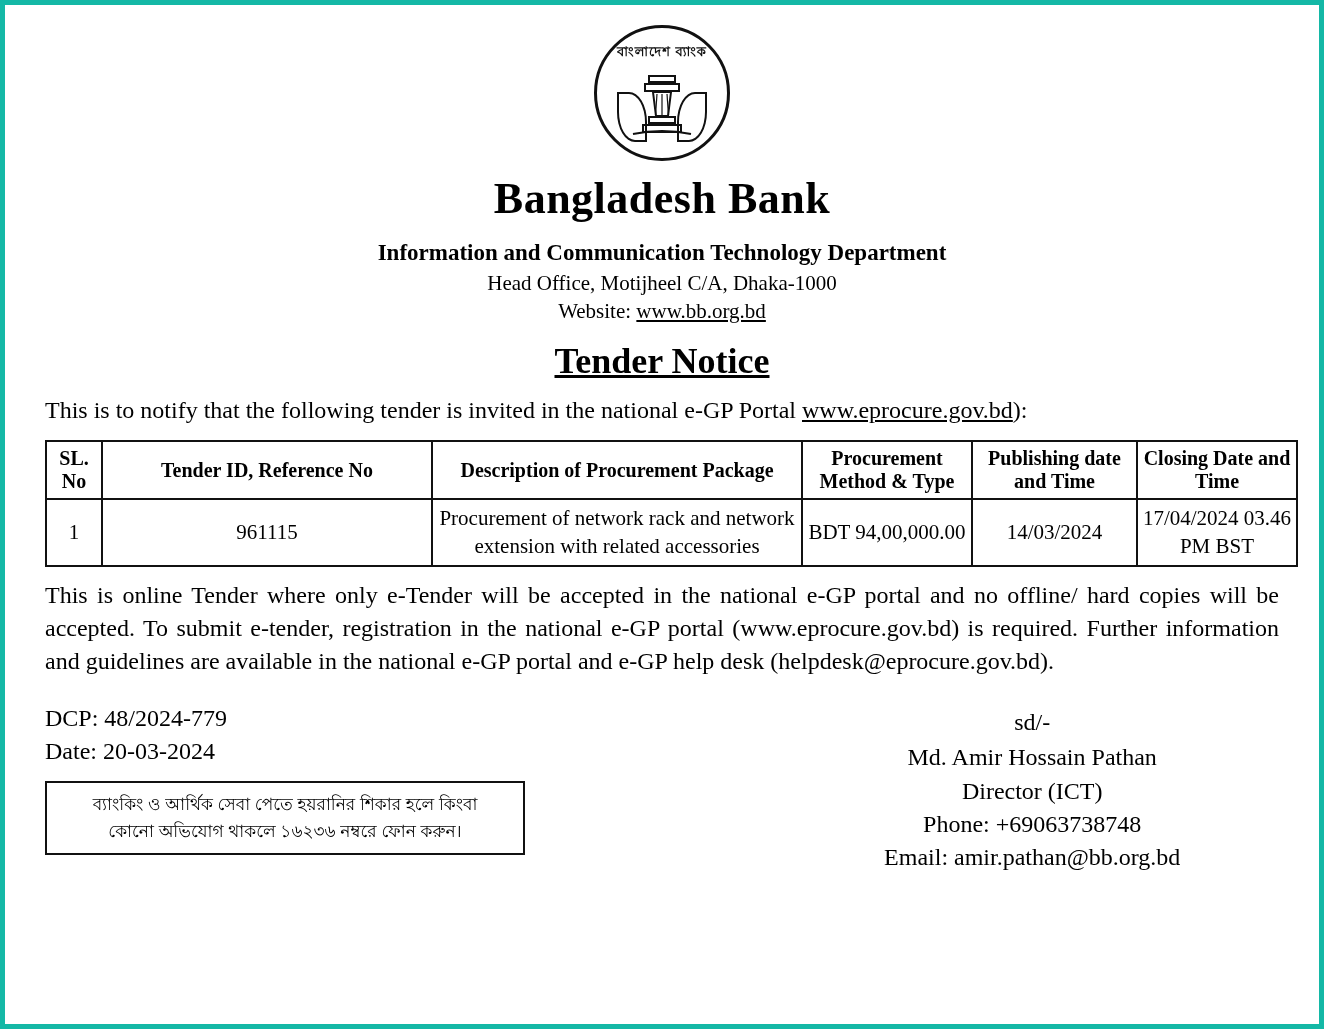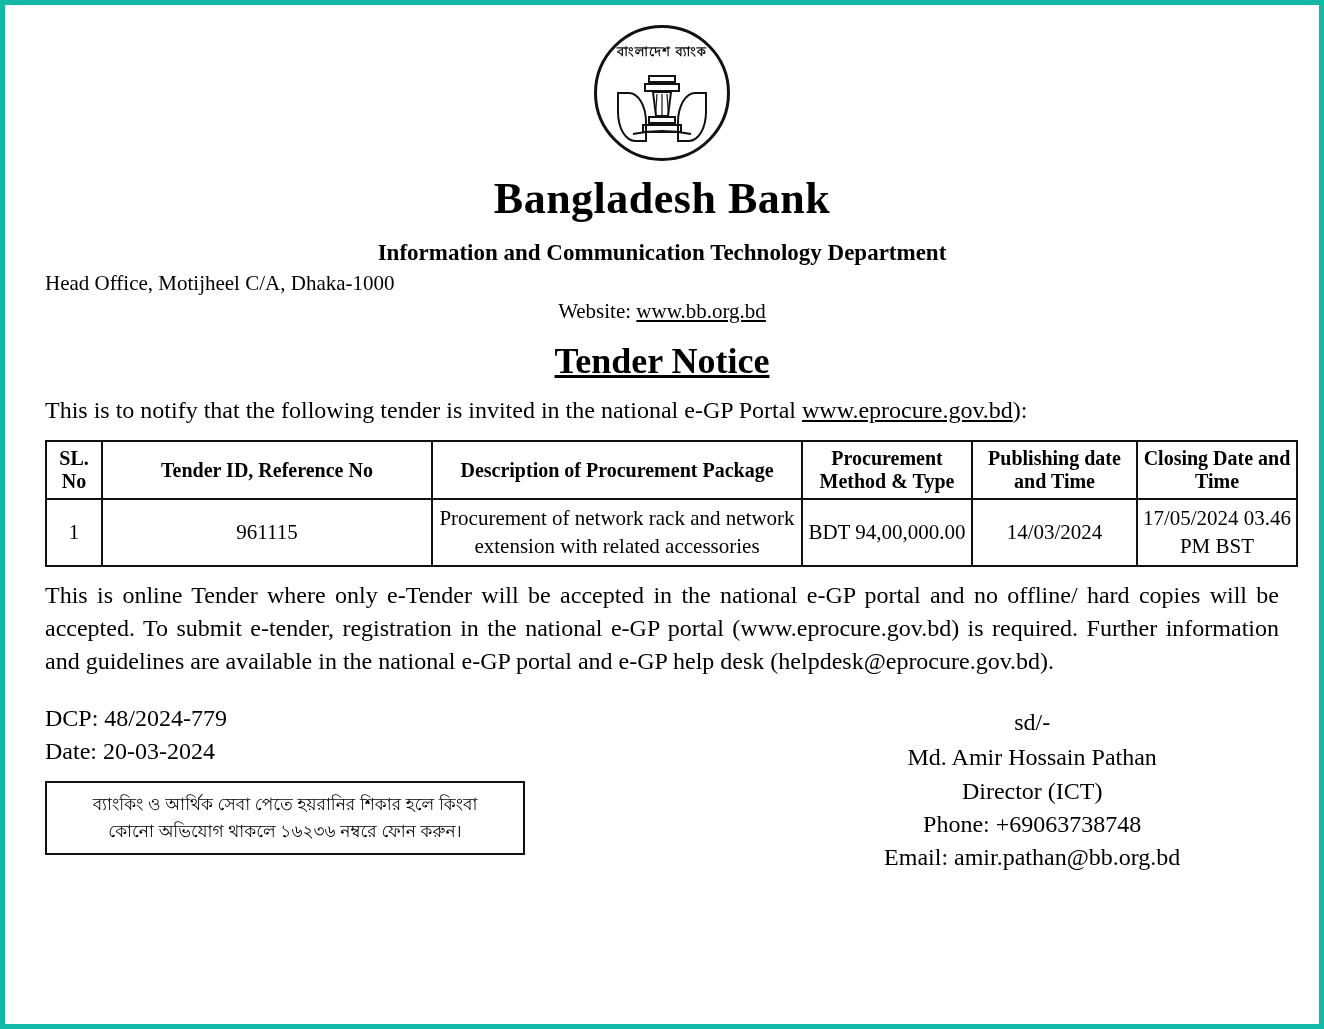--- a/index.html
+++ b/index.html
@@ -76,21 +76,21 @@
     margin-top: 12px;
     letter-spacing: 0.5px;
   }
   .dept {
     text-align: center;
     font-size: 23px;
     font-weight: bold;
     margin-top: 16px;
   }
   .addr {
-    text-align: left;
+    text-align: center;
     font-size: 21px;
     margin-top: 5px;
   }
   .website {
     text-align: center;
     font-size: 21px;
     margin-top: 3px;
   }
   .website .link {
     text-decoration: underline;
@@ -263,21 +263,21 @@
         <th>Closing Date and Time</th>
       </tr>
     </thead>
     <tbody>
       <tr>
         <td class="sl">1</td>
         <td class="tid">961115</td>
         <td>Procurement of network rack and network extension with related accessories</td>
         <td>BDT 94,00,000.00</td>
         <td>14/03/2024</td>
-        <td>17/05/2024 03.46 PM BST</td>
+        <td>17/04/2024 03.46 PM BST</td>
       </tr>
     </tbody>
   </table>
 
   <div class="para">This is online Tender where only e-Tender will be accepted in the national e-GP portal and no offline/ hard copies will be accepted. To submit e-tender, registration in the national e-GP portal (www.eprocure.gov.bd) is required. Further information and guidelines are available in the national e-GP portal and e-GP help desk (helpdesk@eprocure.gov.bd).</div>
 
   <div class="footer">
     <div class="foot-left">
       <div class="dcp">DCP: 48/2024-779</div>
       <div class="dcp">Date: 20-03-2024</div>

